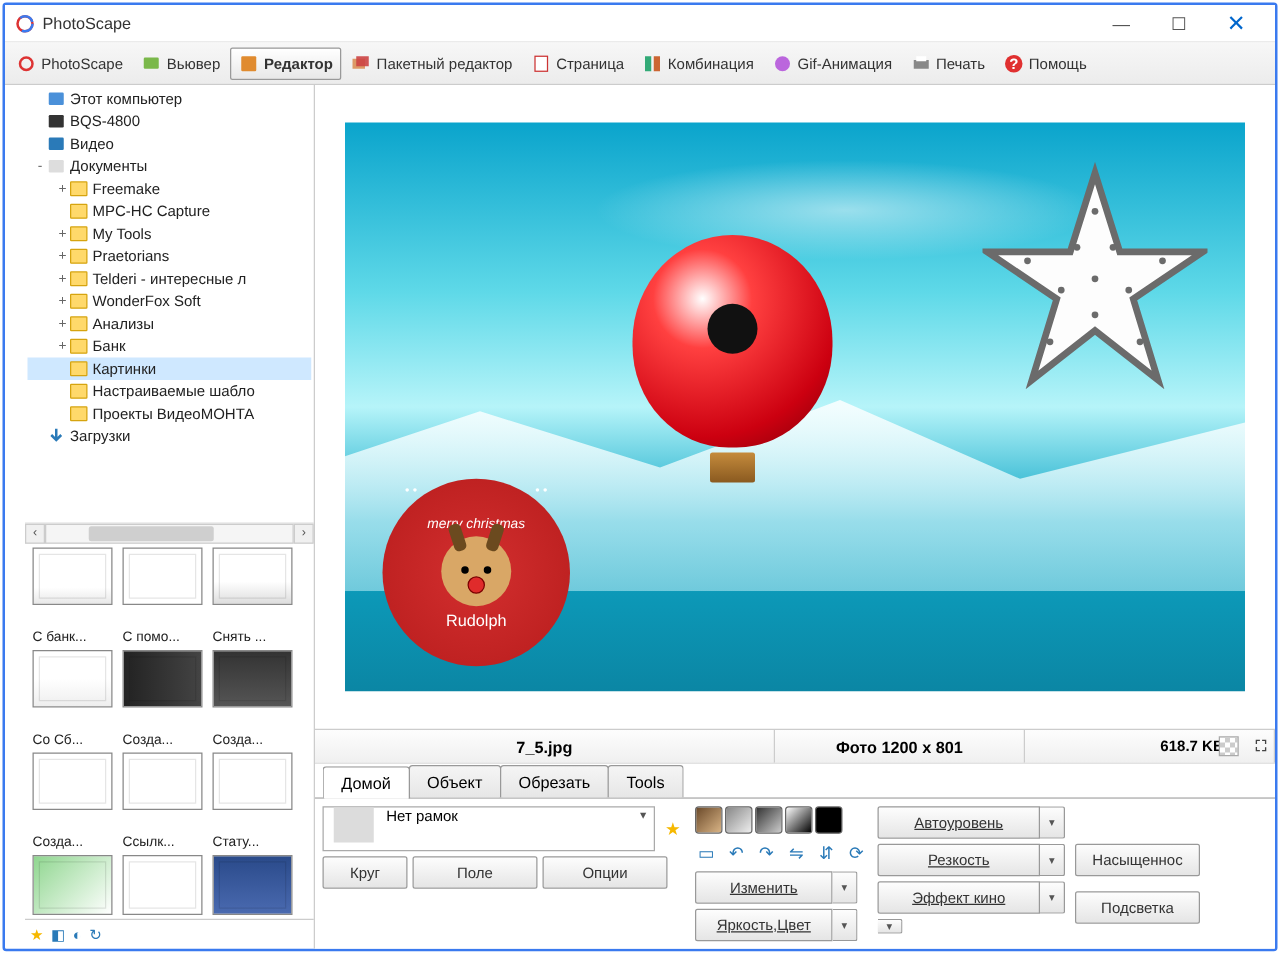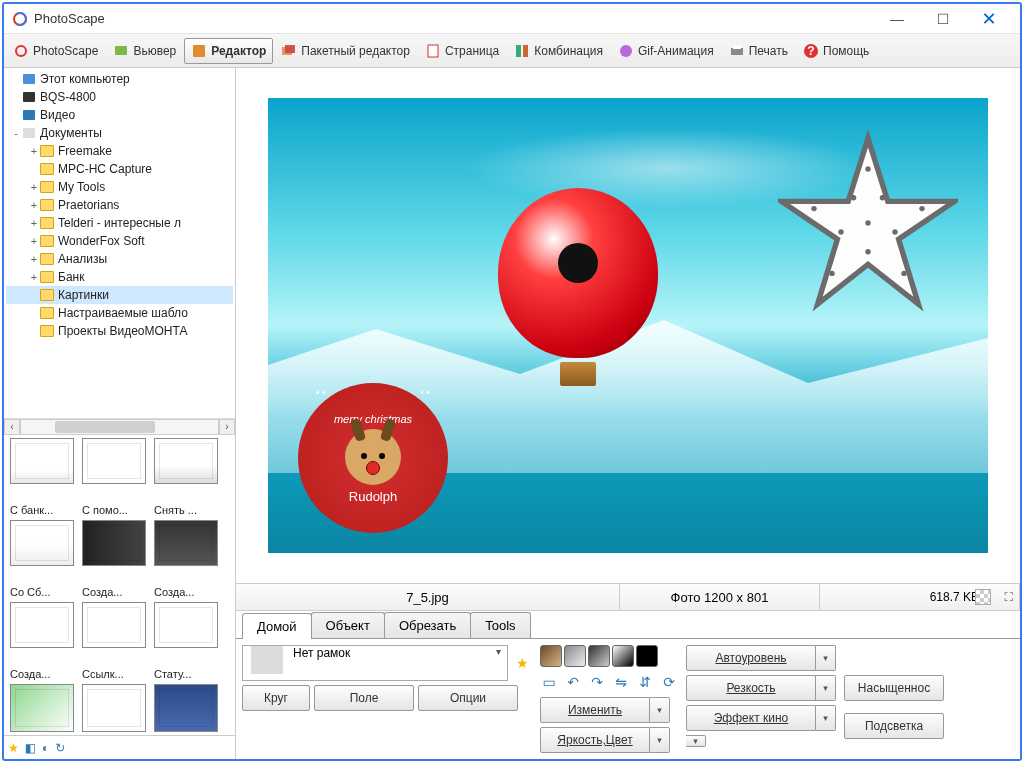--- a/index.html
+++ b/index.html
@@ -6,21 +6,21 @@
 body { background: #fff; width: 1024px; height: 763px; overflow: hidden; position: relative; }
 .window { border: 2px solid #3a7aef; border-radius: 3px; width: 1020px; height: 759px; margin: 2px; background: #fff; display: flex; flex-direction: column; }
 .titlebar { height: 30px; display: flex; align-items: center; padding: 0 8px; background: #fff; border-bottom: 1px solid #e5e5e5; }
 .titlebar .app-icon { width: 16px; height: 16px; margin-right: 6px; }
 .titlebar .title { flex: 1; font-size: 13px; color: #333; }
 .titlebar .win-btn { width: 46px; height: 28px; display: flex; align-items: center; justify-content: center; color: #555; font-size: 14px; }
 .toolbar { height: 34px; display: flex; align-items: center; background: linear-gradient(#f7f7f7,#ececec); border-bottom: 1px solid #ccc; padding: 0 2px; gap: 1px; }
 .tool-tab { display: flex; align-items: center; padding: 4px 6px; border: 1px solid transparent; border-radius: 2px; gap: 4px; font-size: 12px; color: #333; white-space: nowrap; }
 .tool-tab.active { background: linear-gradient(#fff,#e8e8e8); border: 1px solid #999; }
 .tool-icon { width: 16px; height: 16px; display: inline-block; }
-.main { flex: 1; display: flex; overflow: hidden; }
+.main { flex: 1; display: flex; overflow: hidden; padding-left: 16px; }
 .sidebar { width: 232px; border-right: 1px solid #ccc; display: flex; flex-direction: column; }
 .tree { flex: 0 0 auto; height: 350px; overflow: hidden; padding: 2px; font-size: 13px; color: #222; }
 .tree-row { display: flex; align-items: center; height: 18px; white-space: nowrap; }
 .tree-row.selected { background: #cfe8ff; }
 .tree-indent { display: inline-block; }
 .exp { width: 12px; text-align: center; color: #666; font-size: 11px; }
 .folder-icon { width: 14px; height: 12px; background: #ffd96b; border: 1px solid #d6a40f; border-radius: 1px; margin-right: 4px; display: inline-block; }
 .scrollbars { display: flex; height: 16px; border-top: 1px solid #ddd; align-items: center; }
 .sb-btn { width: 16px; height: 16px; background: #f0f0f0; border: 1px solid #ccc; display: flex; align-items: center; justify-content: center; color: #555; font-size: 10px; }
 .sb-track { flex: 1; height: 16px; background: #f5f5f5; border: 1px solid #ccc; position: relative; }
@@ -45,21 +45,21 @@
 .badge-top { font-size: 11px; font-style: italic; }
 .badge-face { width: 56px; height: 56px; background: #d9a766; border-radius: 50%; position: relative; margin: 4px 0; }
 .badge-nose { position: absolute; bottom: 10px; left: 50%; transform: translateX(-50%); width: 14px; height: 14px; background: #e02b2b; border-radius: 50%; border: 1px solid #7a0000; }
 .badge-eye { position: absolute; width: 6px; height: 6px; background: #000; border-radius: 50%; top: 24px; }
 .badge-eye.l{left:16px}.badge-eye.r{right:16px}
 .badge-antler { position:absolute; width:10px; height:22px; background:#6b4a1f; top:-10px; border-radius:4px;}
 .badge-antler.l{left:8px; transform:rotate(-18deg);} .badge-antler.r{right:8px; transform:rotate(18deg);}
 .badge-bottom { font-size: 13px; }
 .badge-dots { position:absolute; top:4px; font-size:10px; }
 .status-row { height: 28px; display: flex; border-top: 1px solid #ccc; border-bottom: 1px solid #ccc; }
-.status-cell { border-right: 1px solid #ccc; display: flex; align-items: center; justify-content: center; padding: 0 20px; background: linear-gradient(#fdfdfd,#f0f0f0); font-size: 13px; }
+.status-cell { border-right: 1px solid #ccc; display: flex; align-items: center; justify-content: center; padding: 0 20px; background: linear-gradient(#fdfdfd,#f0f0f0); font-size: 13px; font-weight: bold; }
 .status-cell.fname { flex: 1; }
 .status-cell.dim { width: 200px; }
 .status-cell.size { width: 200px; justify-content: flex-end; padding-right: 40px; position: relative; }
 .checker { position:absolute; right:28px; width:16px; height:16px; background: conic-gradient(#ccc 25%,#fff 0 50%,#ccc 0 75%,#fff 0); background-size:8px 8px; border:1px solid #aaa;}
 .expand-ic { position:absolute; right:6px; color:#444; }
 .tabs { height: 28px; display: flex; align-items: flex-end; padding-left: 6px; border-bottom: 1px solid #999; background: #fff; }
 .tab { padding: 5px 14px; border: 1px solid #999; border-bottom: none; margin-right: -1px; background: linear-gradient(#f5f5f5,#e6e6e6); font-size: 13px; border-radius: 3px 3px 0 0; }
 .tab.active { background: #fff; position: relative; top: 1px; }
 .controls { flex: 0 0 auto; padding: 6px; display: flex; gap: 8px; background: #fff; }
 .ctrl-col { display: flex; flex-direction: column; gap: 4px; }
@@ -282,20 +282,30 @@
             <span class="exp"></span>
             <span class="folder-icon"></span>
             <span>Настраиваемые шабло</span>
           </div>
           <div class="tree-row">
             <span class="tree-indent" style="width: 22px;"></span>
             <span class="exp"></span>
             <span class="folder-icon"></span>
             <span>Проекты ВидеоМОНТА</span>
           </div>
+          <div class="tree-row">
+            <span class="tree-indent" style="width: 4px;"></span>
+            <span class="exp"></span>
+            <span style="width: 14px; height: 14px; margin-right: 4px; display: inline-block;">
+              <svg viewBox="0 0 14 14">
+                <path d="M7 1v8M3 6l4 4 4-4" stroke="#2a7ab8" stroke-width="2" fill="none"></path>
+              </svg>
+            </span>
+            <span>Загрузки</span>
+          </div>
         </div>
       <div class="scrollbars">
         <div class="sb-btn">‹</div>
         <div class="sb-track">
             <div class="sb-thumb" style="left:34px;width:100px"></div>
           </div>
         <div class="sb-btn">›</div>
       </div>
       <div class="thumbs" id="thumbs">
           <div class="thumb">

